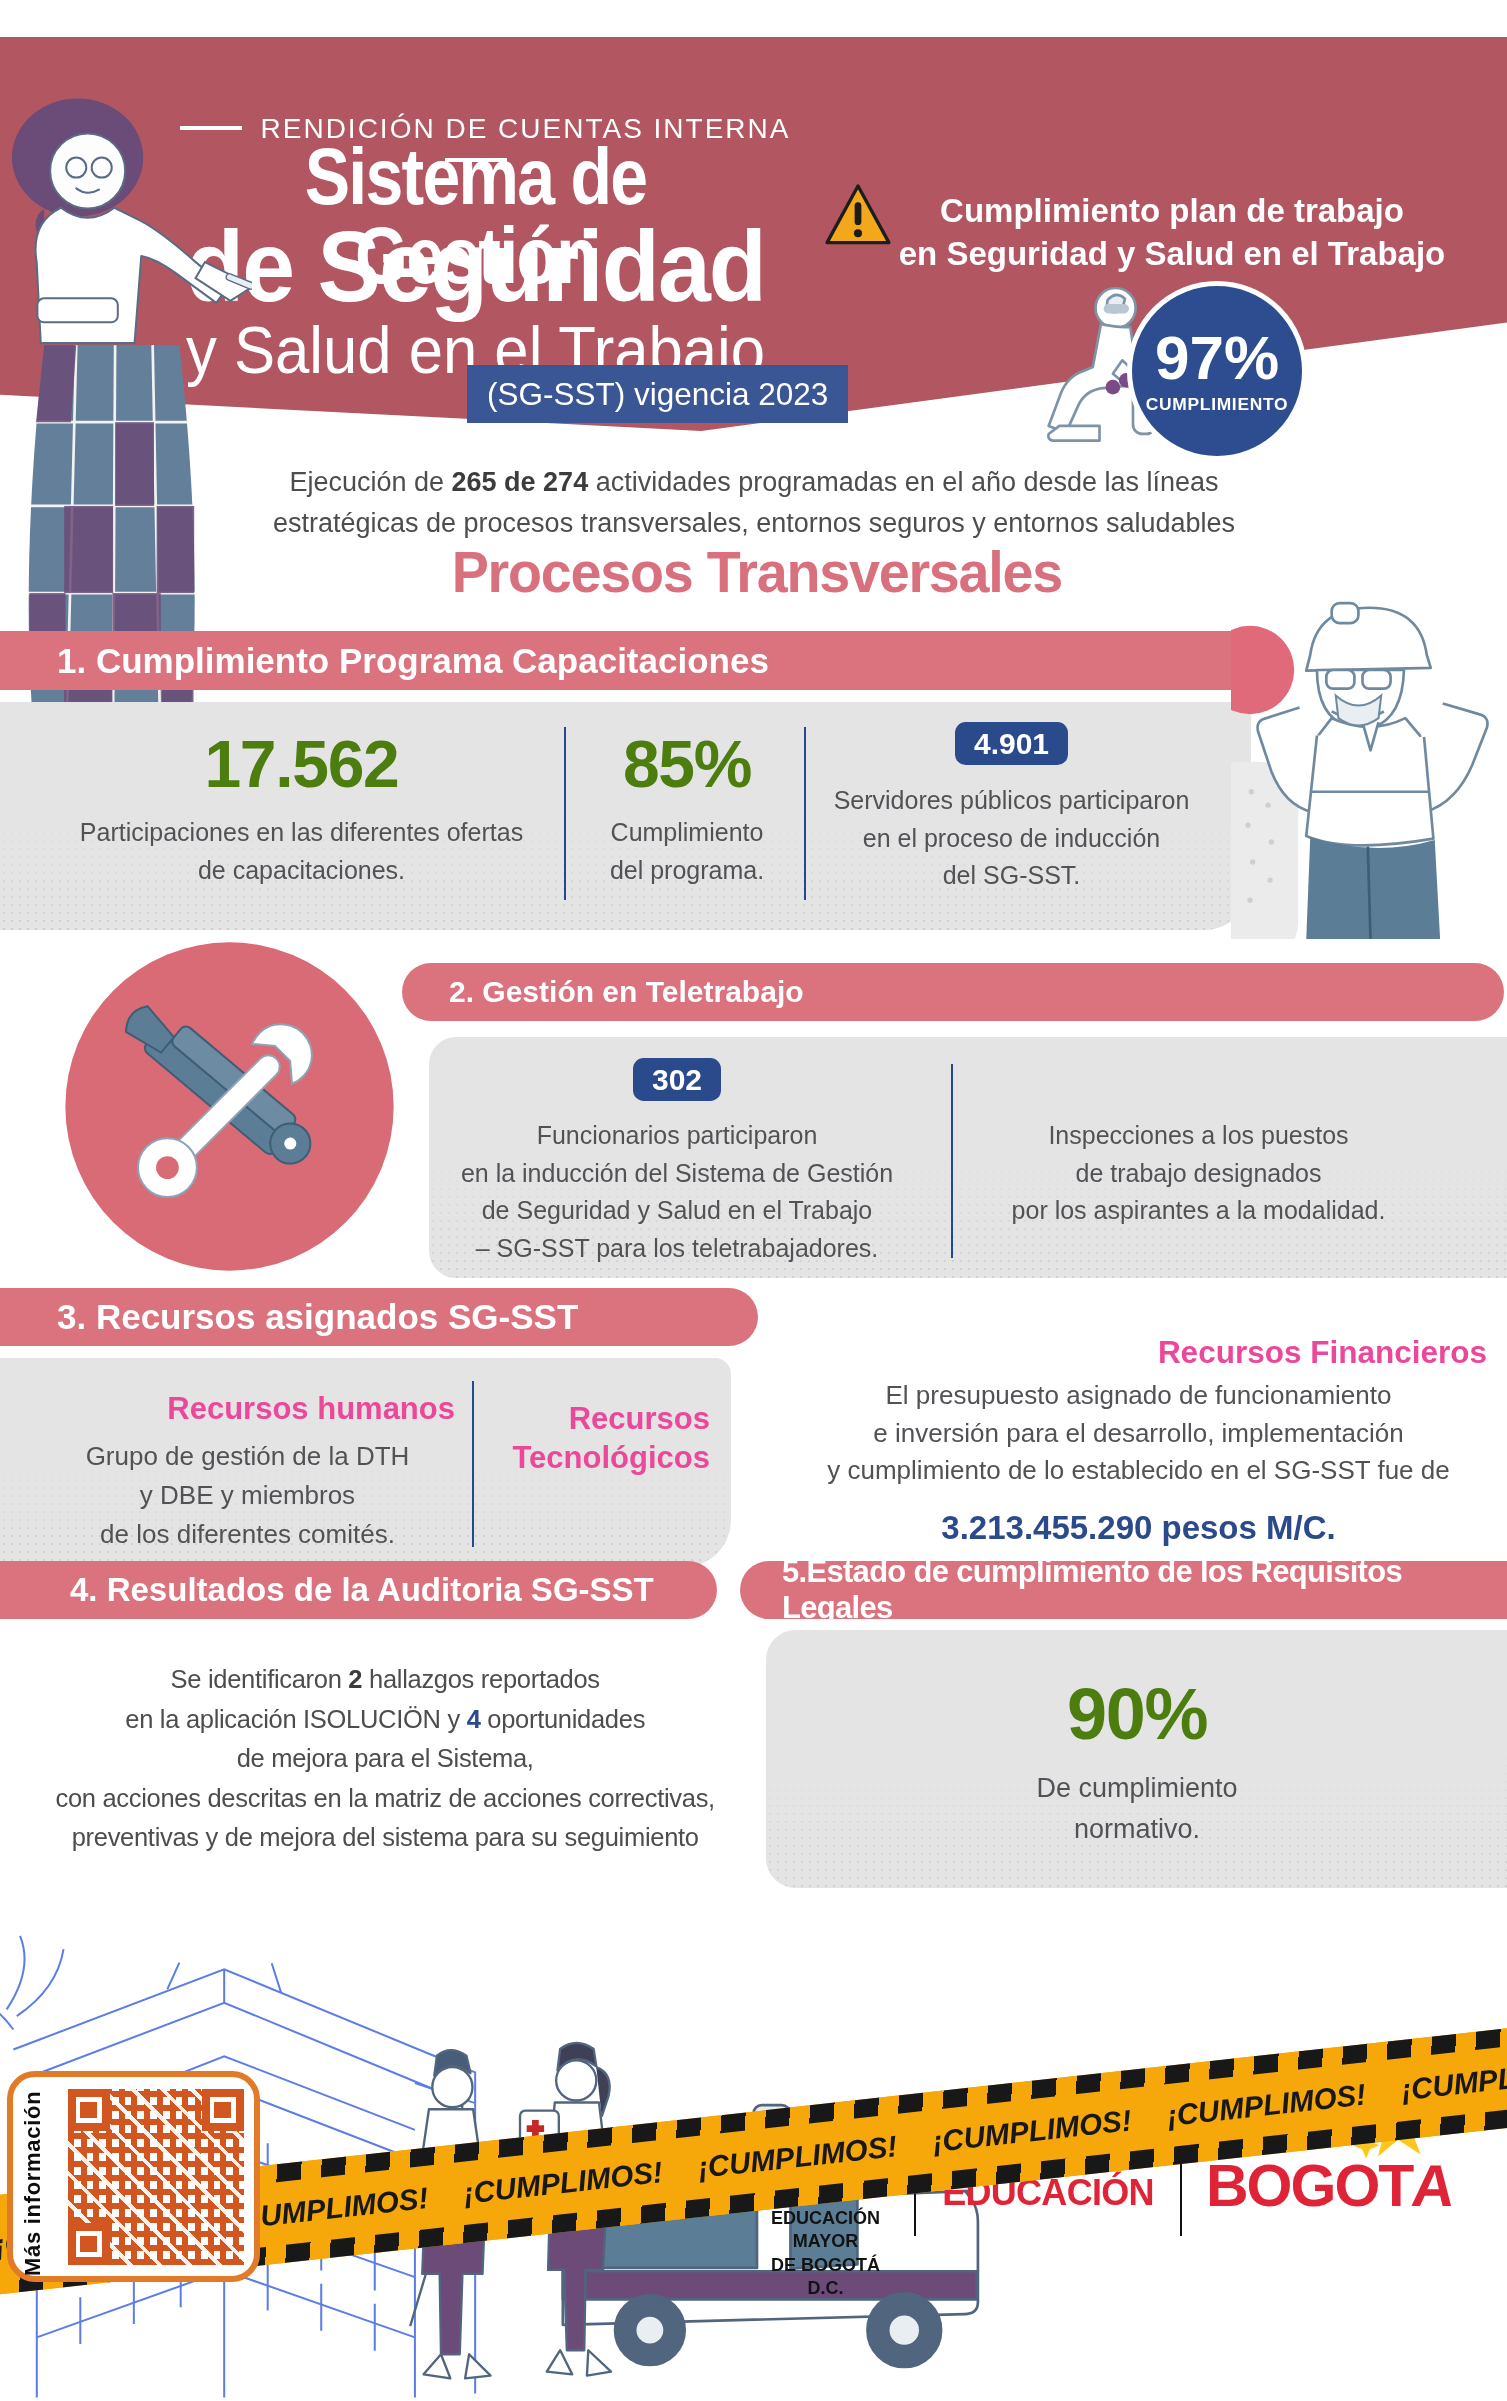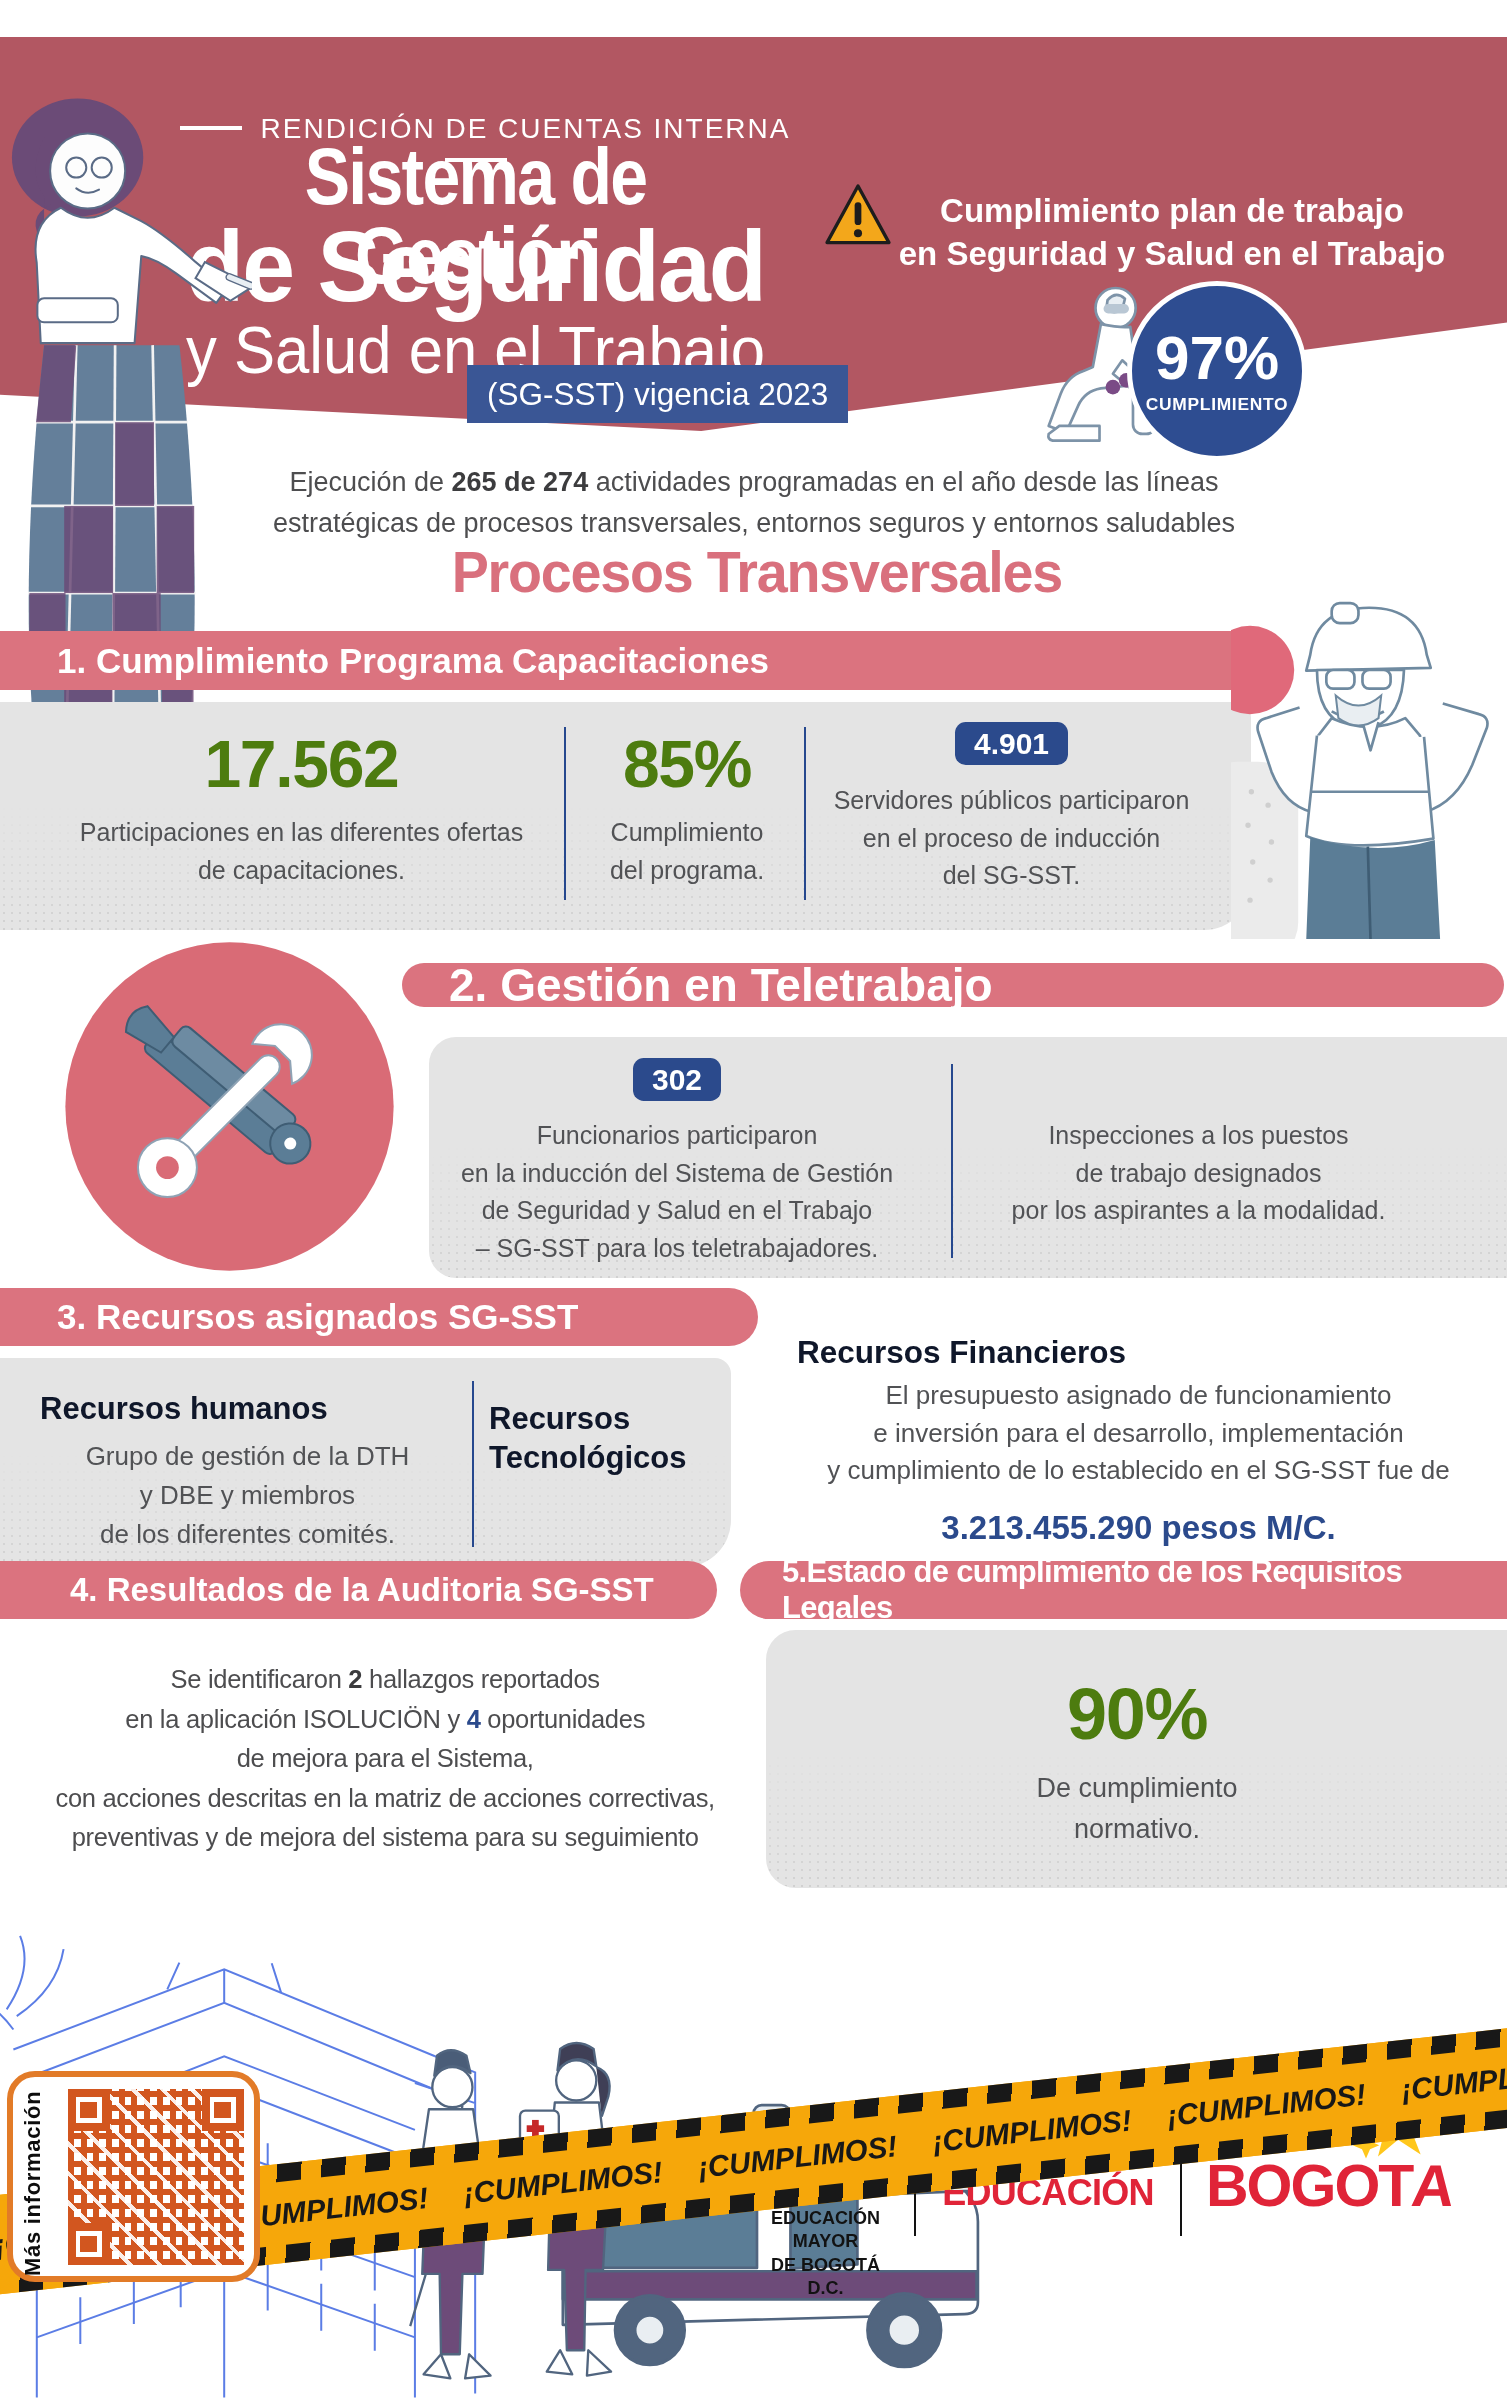--- a/index.html
+++ b/index.html
@@ -37,22 +37,22 @@
           justify-content:center;gap:40px;}
   .ptrans .bar{width:4.7px;height:72px;background:#26488e;}
   .ptrans .txt{font-size:58px;font-weight:800;color:#d9707d;letter-spacing:-1.3px;
           transform:scaleX(.96);white-space:nowrap;}
 
   
   .banner{background:#db737f;color:#fff;font-weight:700;display:flex;align-items:center;
           box-sizing:border-box;}
   .banner1{left:0;top:631px;width:1266px;height:59px;border-radius:0 29.5px 29.5px 0;
           padding-left:57px;font-size:35px;}
-  .banner2{left:402px;top:963px;width:1102px;height:44px;border-radius:29.5px;
-          padding-left:47px;font-size:46px;}
+  .banner2{left:402px;top:963px;width:1102px;height:58px;border-radius:29.5px;
+          padding-left:47px;font-size:30px;}
   .banner3{left:0;top:1288px;width:758px;height:58px;border-radius:0 29.5px 29.5px 0;
           padding-left:57px;font-size:35px;}
   .banner4{left:0;top:1561px;width:717px;height:58px;border-radius:0 29.5px 29.5px 0;
           padding-left:70px;font-size:33px;}
   .banner5{left:740px;top:1561px;width:768px;height:58px;border-radius:29.5px 0 0 29.5px;
           padding-left:42px;font-size:31px;letter-spacing:-0.7px;}
 
   .panel{background:#e4e4e4;}
   .panel::after{content:"";position:absolute;left:0;right:0;bottom:0;height:55%;
        background-image:radial-gradient(#b9b9b9 1.1px,transparent 1.2px);
@@ -65,21 +65,21 @@
   .panel5{left:766px;top:1630px;width:742px;height:258px;border-radius:29.5px 0 0 29.5px;}
 
   .vdiv{width:2px;background:#26488e;}
   .bignum{font-size:66px;font-weight:800;color:#4d7c0f;letter-spacing:-1.3px;
           text-align:center;line-height:1;}
   .stat-txt{font-size:25px;color:#515255;line-height:1.5;text-align:center;}
   .pillwrap{text-align:center;}
   .pill{display:inline-block;background:#2b4a8c;color:#fff;font-weight:700;
         border-radius:10.7px;padding:6.7px 19px;font-size:30px;line-height:1;}
 
-  .pinkh{font-size:31px;font-weight:800;color:#0f172a;text-align:left;line-height:1.25;}
+  .pinkh{font-size:31px;font-weight:800;color:#ec4899;text-align:right;line-height:1.25;}
   .amount{font-size:33px;font-weight:800;color:#2b4a8c;text-align:center;}
   .audit{left:16.7px;top:1660px;width:737px;text-align:center;font-size:25.5px;
          line-height:1.55;color:#4d4d4f;letter-spacing:-0.3px;}
   .audit .bd{font-weight:800;color:#3c3c3e;}
   .audit .bb{font-weight:800;color:#2b4a8c;}
   .legal-num{left:766px;top:1678px;width:742px;font-size:72px;}
   .legal-txt{left:766px;top:1768px;width:742px;font-size:27px;}
 
   
   .tape{left:-33px;top:2107px;width:1661px;height:99px;background:#f6a70a;

